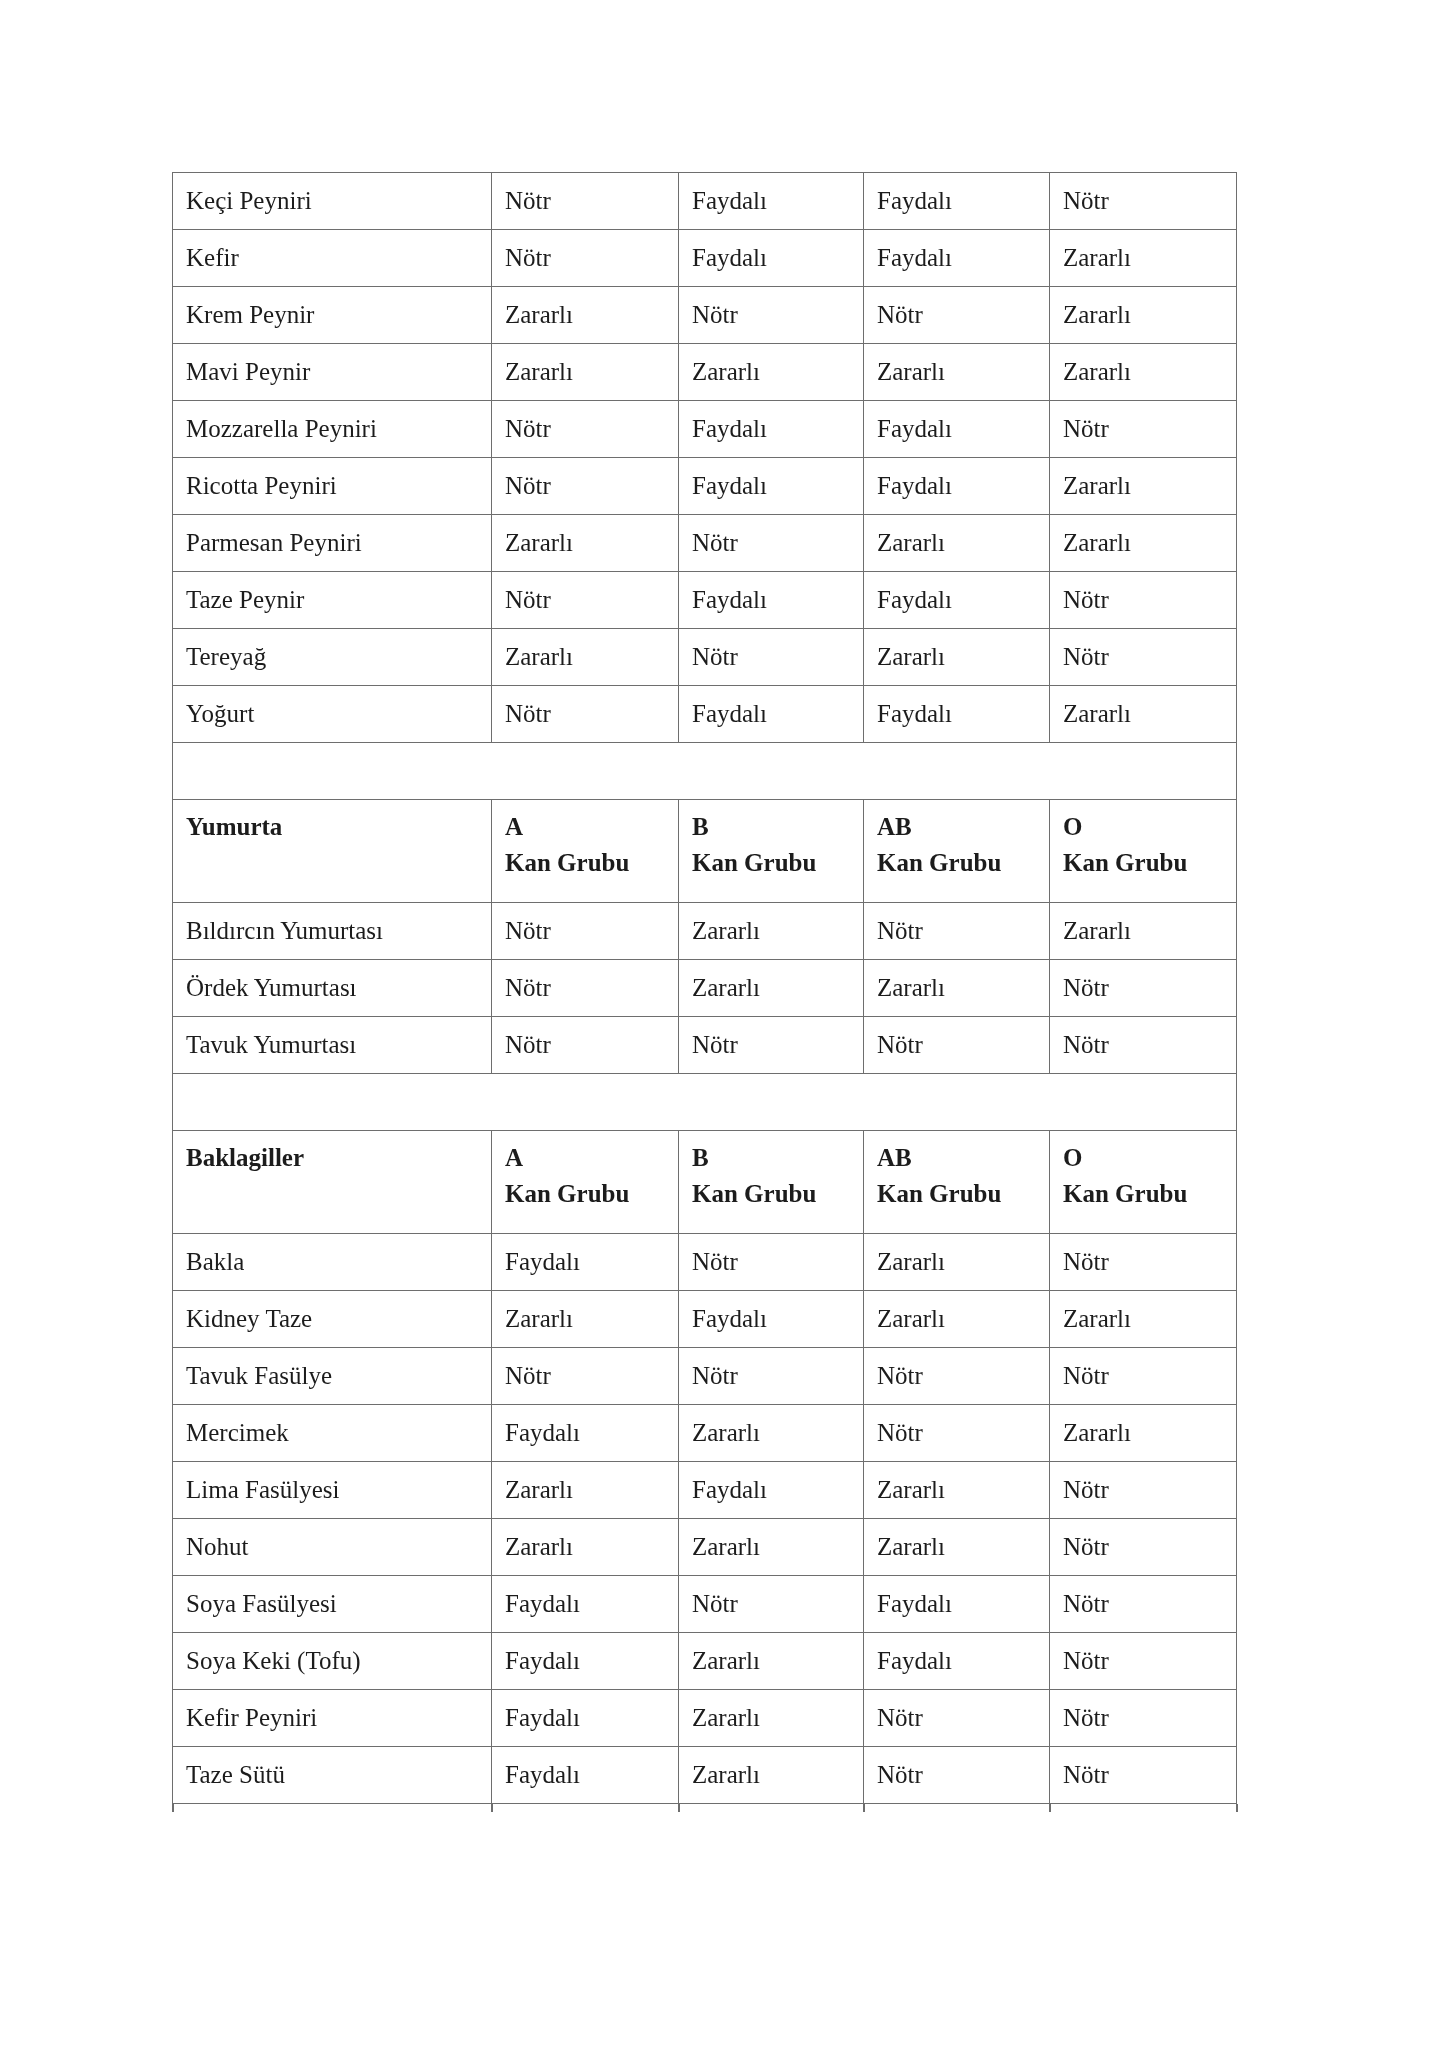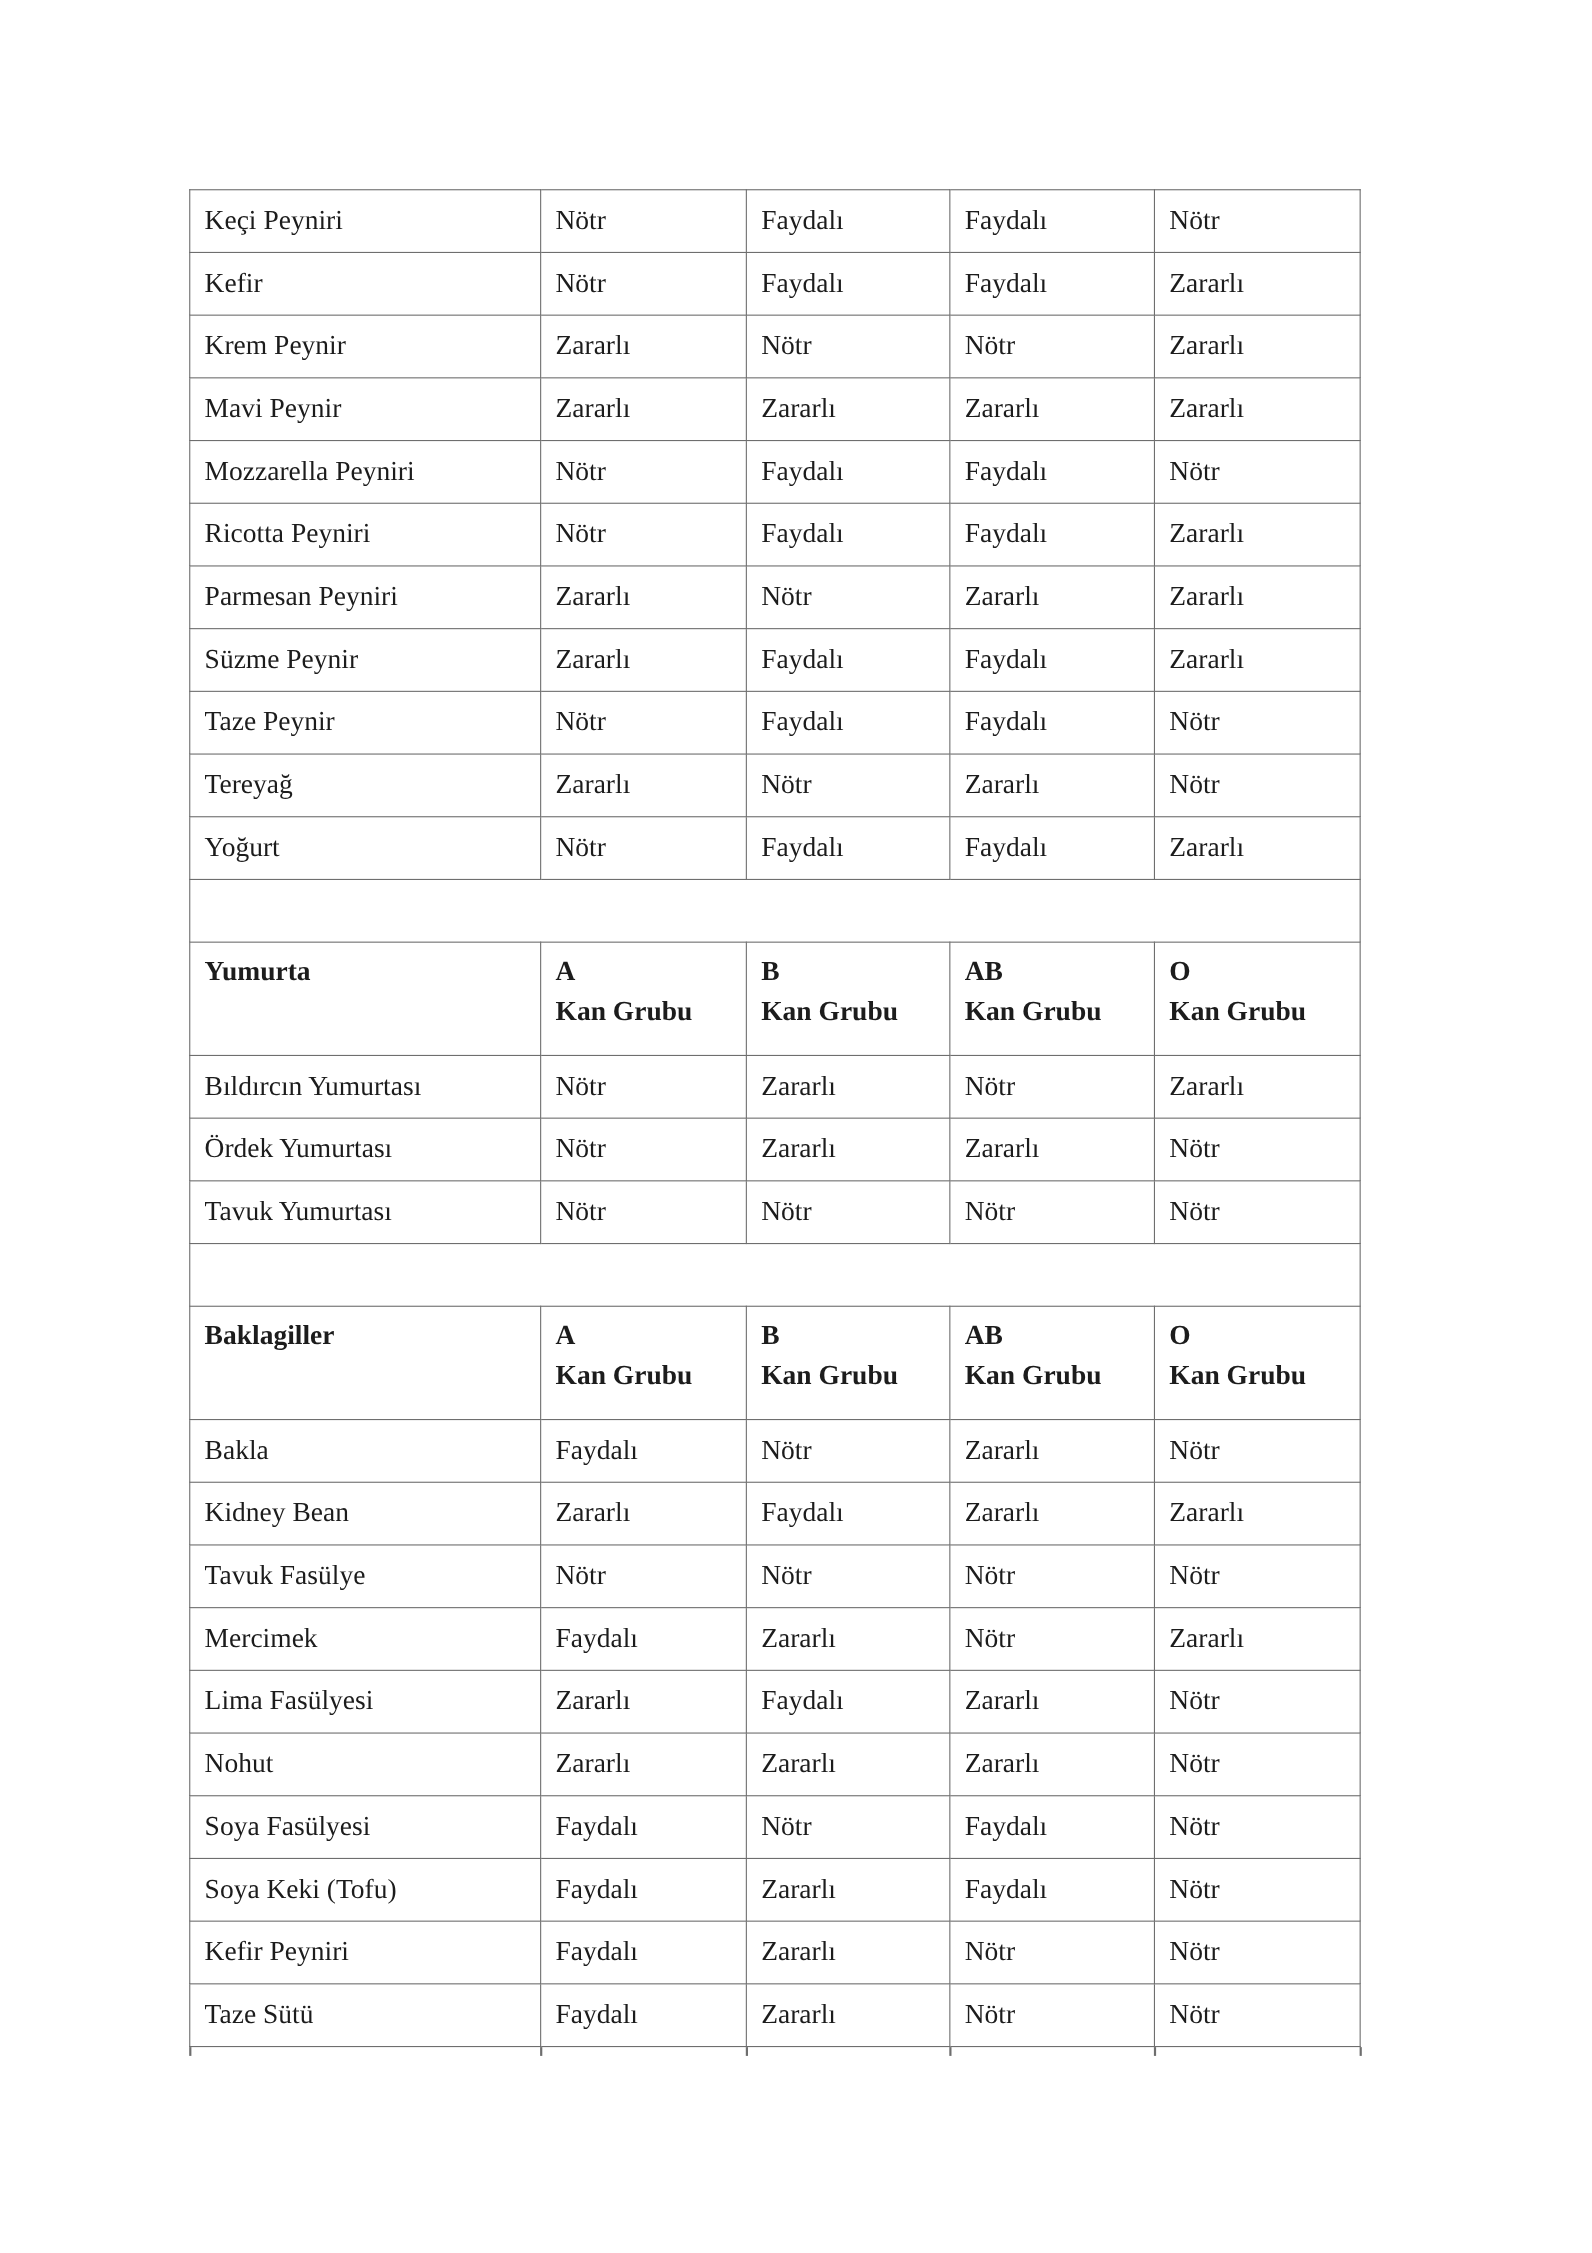--- a/index.html
+++ b/index.html
@@ -110,27 +110,20 @@
             <td>Zararlı</td>
           </tr>
           <tr>
             <td>Parmesan Peyniri</td>
             <td>Zararlı</td>
             <td>Nötr</td>
             <td>Zararlı</td>
             <td>Zararlı</td>
           </tr>
           <tr>
-            <td>Süzme Peynir</td>
-            <td>Zararlı</td>
-            <td>Faydalı</td>
-            <td>Faydalı</td>
-            <td>Zararlı</td>
-          </tr>
-          <tr>
             <td>Taze Peynir</td>
             <td>Nötr</td>
             <td>Faydalı</td>
             <td>Faydalı</td>
             <td>Nötr</td>
           </tr>
           <tr>
             <td>Tereyağ</td>
             <td>Zararlı</td>
             <td>Nötr</td>
@@ -210,21 +203,21 @@
             </td>
           </tr>
           <tr>
             <td>Bakla</td>
             <td>Faydalı</td>
             <td>Nötr</td>
             <td>Zararlı</td>
             <td>Nötr</td>
           </tr>
           <tr>
-            <td>Kidney Bean</td>
+            <td>Kidney Taze</td>
             <td>Zararlı</td>
             <td>Faydalı</td>
             <td>Zararlı</td>
             <td>Zararlı</td>
           </tr>
           <tr>
             <td>Tavuk Fasülye</td>
             <td>Nötr</td>
             <td>Nötr</td>
             <td>Nötr</td>

